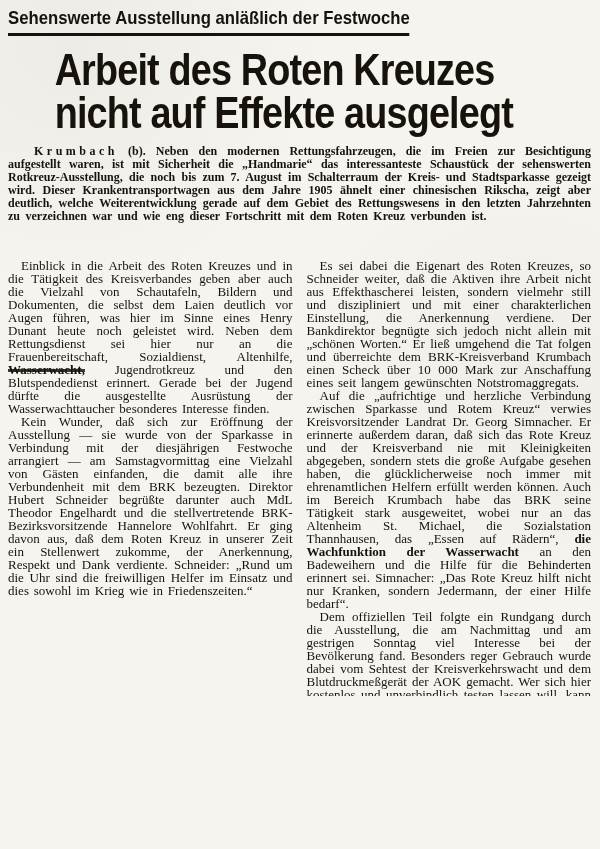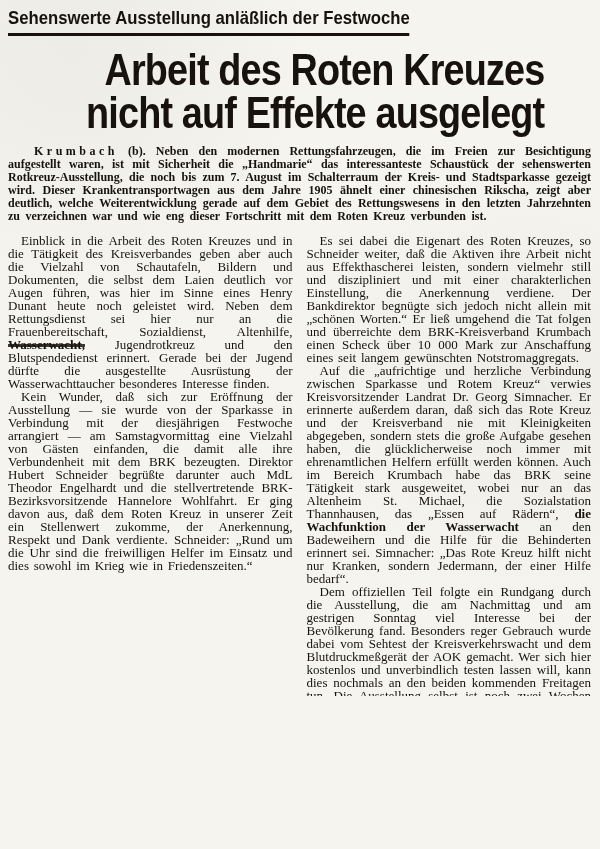--- a/index.html
+++ b/index.html
@@ -33,21 +33,21 @@
     font-size:19px;
     line-height:22px;
     transform:scaleX(.88);
     transform-origin:left bottom;
     border-bottom:3px solid var(--ink);
     padding-bottom:4px;
   }
   
   .headline{
     margin:12px 0 4px 0;
-    text-align:right;
+    text-align:left;
     font-family:"Liberation Sans", sans-serif;
     font-weight:700;
   }
   .hl-line{
     display:block;
     font-size:45px;
     line-height:43px;
     letter-spacing:-1px;
     transform:scaleX(.84);
     transform-origin:center;
@@ -82,20 +82,21 @@
     display:flex;
     gap:14px;
     margin-top:12px;
   }
   .col{
     flex:1 1 0;
     font-size:13px;
     line-height:13px;
     text-align:justify;
     word-spacing:1.6px;
+    margin-top:25px;
   }
   .col p{
     margin:0;
     text-indent:13px;
   }
   .struck{
     font-weight:700;
     text-decoration:line-through;
     text-decoration-thickness:2.5px;
     text-decoration-color:rgba(25,20,12,.85);

